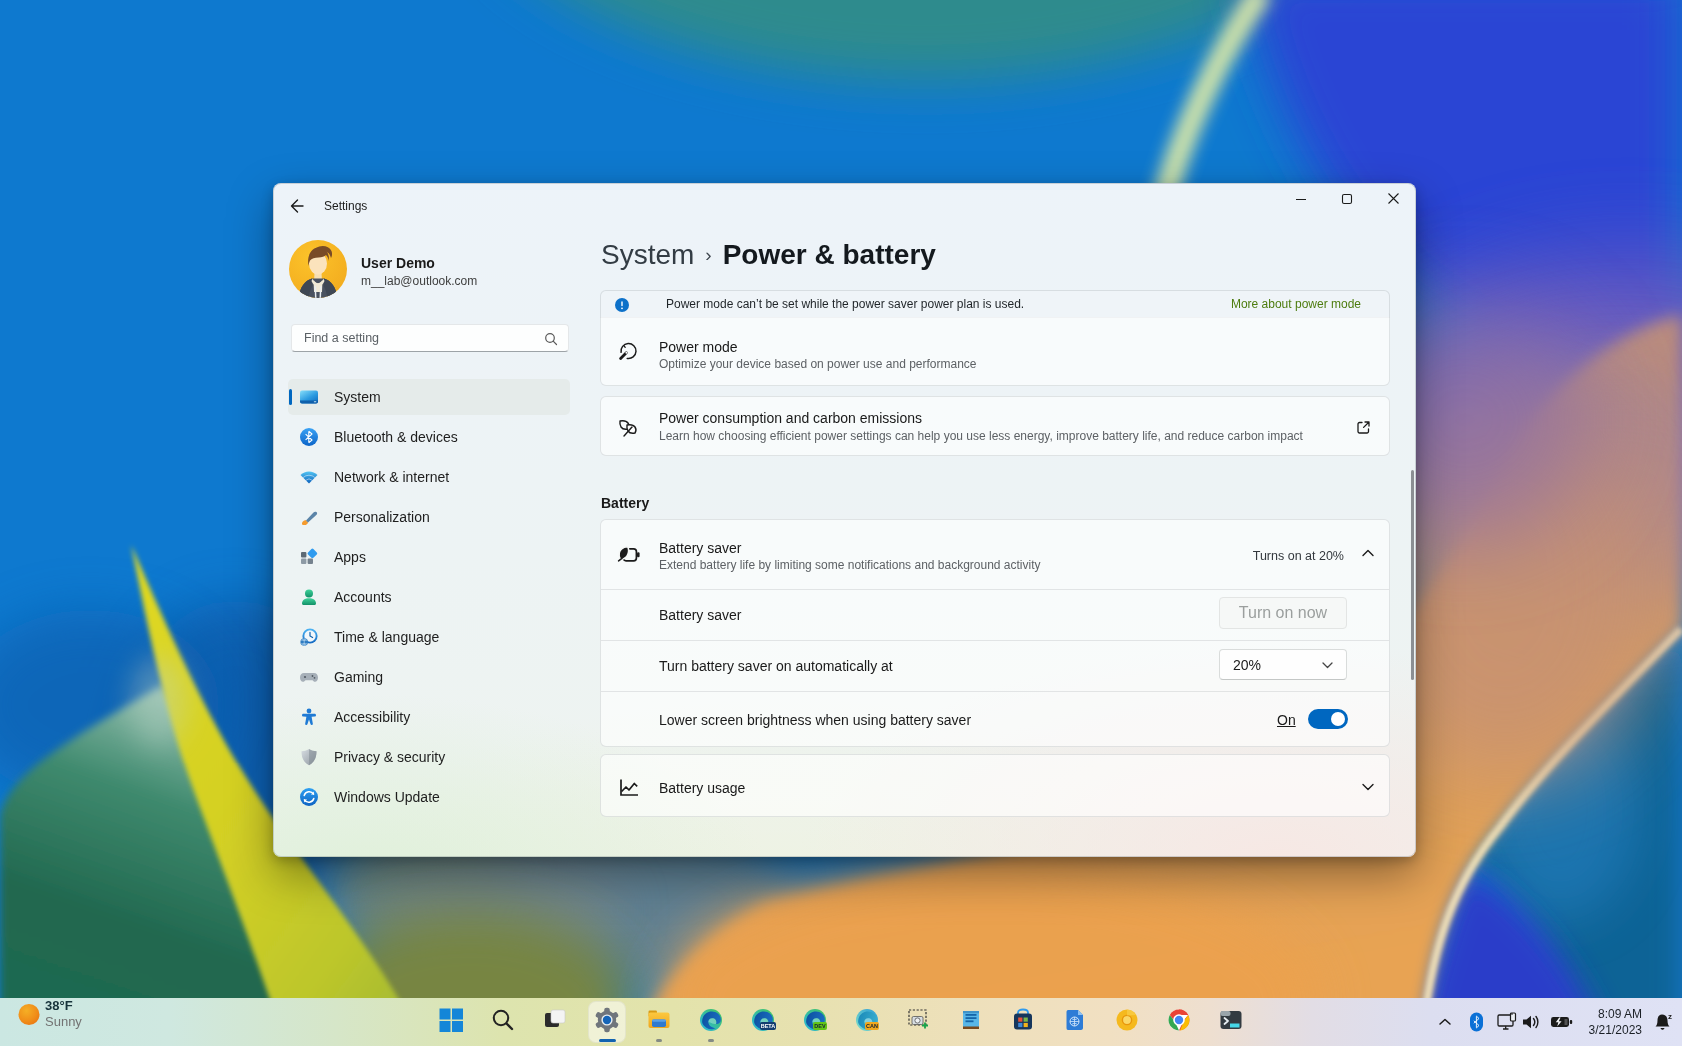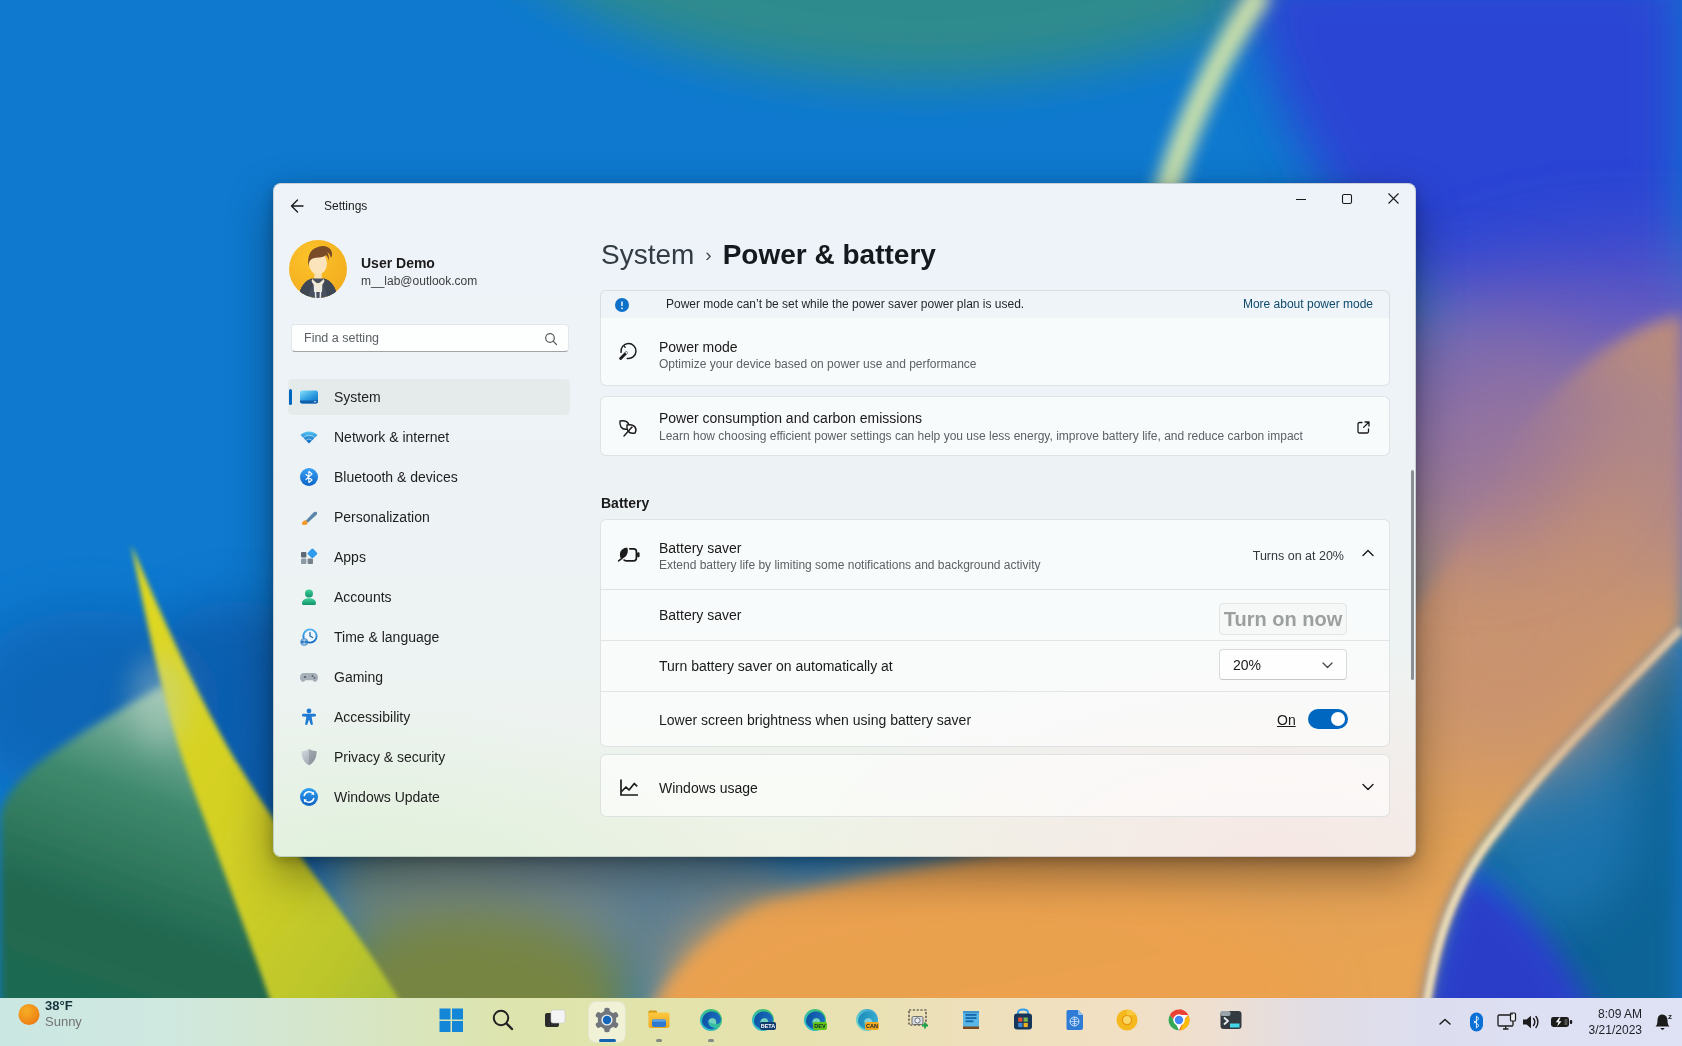--- a/index.html
+++ b/index.html
@@ -39,33 +39,33 @@
   #main { position:absolute; left:327px; top:0; width:790px; height:800px; }
   #crumb { position:absolute; left:1px; top:56px; font-size:28px; color:#333c44; white-space:nowrap; }
   #crumb b { color:#14191e; font-weight:bold; }
   #crumb .sep { font-size:19px; color:#404850; padding:0 11px; position:relative; top:-3px; }
 
   .card { position:absolute; left:0; width:790px; background:rgba(255,255,255,0.62);
     border:1px solid rgba(130,140,145,0.22); border-radius:6px; }
   #banner { top:107px; height:28px; background:#eff4f8; border-radius:6px 6px 0 0;
     display:flex; align-items:center; }
   #banner .txt { font-size:12px; color:#1f2428; margin-left:23px; }
-  #banner .link { position:absolute; right:16px; font-size:12px; color:#0c4a6e; }
+  #banner .link { position:absolute; right:28px; font-size:12px; color:#4d7c0f; }
   #card-pm { top:134px; height:69px; border-radius:0 0 6px 6px; border-top:none; }
   #card-pc { top:213px; height:60px; }
   .cicon { position:absolute; left:15px; width:24px; height:24px; }
   .ct { position:absolute; left:58px; font-size:14px; color:#191919; }
   .cs { position:absolute; left:58px; font-size:12px; color:#5d6165; }
   #sec-battery { position:absolute; left:1px; top:312px; font-size:14px; font-weight:bold; color:#191919; }
   #group { top:336px; height:228px; }
   .divider { position:absolute; left:0; width:100%; height:1px; background:rgba(120,130,135,0.18); }
   .rlabel { position:absolute; left:58px; font-size:14px; color:#1b1b1b; }
-  #btn-turn { position:absolute; left:618px; top:83px; width:128px; height:32px; border-radius:4px;
-    background:#f6f8f7; border:1px solid #e3e5e4; color:#9b9f9e; font-size:20px;
-    display:flex; align-items:center; justify-content:center;font-weight:bold; }
+  #btn-turn { position:absolute; left:618px; top:77px; width:128px; height:32px; border-radius:4px;
+    background:#f6f8f7; border:1px solid #e3e5e4; color:#9b9f9e; font-size:16px;
+    display:flex; align-items:center; justify-content:center; }
   #dd { position:absolute; left:618px; top:129px; width:128px; height:31px; border-radius:4px;
     background:#fefefe; border:1px solid #d9dcdb; border-bottom-color:#c4c7c6; font-size:14px; color:#1b1b1b;
     display:flex; align-items:center; padding-left:13px; }
   #toggle { position:absolute; left:707px; top:189px; width:40px; height:20px; border-radius:10px; background:#0067c0; }
   #toggle::after { content:""; position:absolute; right:3px; top:3px; width:14px; height:14px; border-radius:50%; background:#fff; }
   #on-lbl { position:absolute; left:676px; top:192px; font-size:14px; color:#1b1b1b;text-decoration:underline; }
   #turns { position:absolute; right:45px; top:29px; font-size:12.5px; color:#33383d; }
   #card-bu { top:571px; height:63px; }
 
   #scrollbar { position:absolute; left:1138px; top:287px; width:3px; height:210px; background:#8b8f93; border-radius:2px; }
@@ -229,38 +229,38 @@
                 <stop offset="0.55" stop-color="#2b9ae0"></stop>
                 <stop offset="1" stop-color="#0f6cc0"></stop>
               </linearGradient>
             </defs>
    <rect x="1" y="3.5" width="18" height="13" rx="2" fill="url(#gsys)"></rect>
    <path d="M1 13.5 H19 V14.5 C19 15.6 18.1 16.5 17 16.5 H3 C1.9 16.5 1 15.6 1 14.5 Z" fill="#0d5ba6" opacity="0.9"></path>
    <rect x="14.8" y="14.2" width="2.6" height="1.1" rx="0.5" fill="#bfe4f7"></rect>
           </svg>System</div>
         <div class="nav-item"><svg class="nicon" viewBox="0 0 20 20">
             <defs>
+              <linearGradient id="gblu" x1="0" y1="0" x2="0" y2="1">
+                <stop offset="0" stop-color="#3aa2f5"></stop>
+                <stop offset="1" stop-color="#0c64c8"></stop>
+              </linearGradient>
+            </defs>
+   <circle cx="10" cy="10" r="9" fill="url(#gblu)"></circle>
+   <path d="M9.7 4.2 L13 7 L6.6 12.8 M9.7 15.8 L13 13 L6.6 7.2 M9.8 4.5 V15.5" stroke="#fff" stroke-width="1.1" fill="none" stroke-linejoin="round"></path>
+          </svg>Bluetooth &amp; devices</div>
+        <div class="nav-item"><svg class="nicon" viewBox="0 0 20 20">
+            <defs>
               <linearGradient id="gnet" x1="0" y1="0" x2="0" y2="1">
                 <stop offset="0" stop-color="#53c4f2"></stop>
                 <stop offset="1" stop-color="#0b61bd"></stop>
               </linearGradient>
             </defs>
    <path d="M10 16.5 L1.5 8 A12 12 0 0 1 18.5 8 Z" fill="url(#gnet)"></path>
    <path d="M4.1 10.6 A8.5 8.5 0 0 1 15.9 10.6 M6.8 13.3 A4.8 4.8 0 0 1 13.2 13.3" stroke="rgba(255,255,255,0.55)" stroke-width="0.9" fill="none"></path>
           </svg>Network &amp; internet</div>
-        <div class="nav-item"><svg class="nicon" viewBox="0 0 20 20">
-            <defs>
-              <linearGradient id="gblu" x1="0" y1="0" x2="0" y2="1">
-                <stop offset="0" stop-color="#3aa2f5"></stop>
-                <stop offset="1" stop-color="#0c64c8"></stop>
-              </linearGradient>
-            </defs>
-   <circle cx="10" cy="10" r="9" fill="url(#gblu)"></circle>
-   <path d="M9.7 4.2 L13 7 L6.6 12.8 M9.7 15.8 L13 13 L6.6 7.2 M9.8 4.5 V15.5" stroke="#fff" stroke-width="1.1" fill="none" stroke-linejoin="round"></path>
-          </svg>Bluetooth &amp; devices</div>
         <div class="nav-item"><svg class="nicon" viewBox="0 0 20 20">
             <path d="M3 17.5 C2.5 15.5 4 13.5 6.5 13 L9 15.5 C8.8 17.5 6 19 3 17.5 Z" fill="#f59b2d"></path>
    <path d="M7 13.5 L14.5 5.5 C15.5 4.5 17.5 4.5 18 5.8 C18.5 7 17.5 8 16.5 8.8 L9 15.5 Z" fill="#5b84a8"></path>
    <path d="M7 13.5 L9.2 15.6 L9 15.5 Z" fill="#4a6f92"></path>
           </svg>Personalization</div>
         <div class="nav-item"><svg class="nicon" viewBox="0 0 20 20">
             <rect x="2" y="5" width="5.4" height="5.4" rx="1" fill="#5d6a75"></rect>
    <rect x="2" y="11.6" width="5.4" height="5.4" rx="1" fill="#8d9aa5"></rect>
    <rect x="8.6" y="11.6" width="5.4" height="5.4" rx="1" fill="#75828e"></rect>
    <rect x="9.6" y="2.6" width="7.6" height="7.6" rx="1.4" fill="#2f9bef" transform="rotate(45 13.4 6.4)"></rect>
@@ -390,21 +390,21 @@
       <div class="rlabel" style="top:192px">Lower screen brightness when using battery saver</div>
       <div id="on-lbl">On</div>
       <div id="toggle"></div>
     </div>
 
     <div class="card" id="card-bu">
       <svg class="cicon" style="top:19px" width="24" height="24" viewBox="0 0 24 24">
         <path d="M5 5.5 V21 H22" stroke="#1b1b1b" stroke-width="1.7" fill="none"></path>
         <path d="M5.6 17.5 L10 13 L13 16 L18.3 9.5 L21.2 12.3" stroke="#1b1b1b" stroke-width="1.7" fill="none" stroke-linejoin="round"></path>
       </svg>
-      <div class="ct" style="top:25px">Windows usage</div>
+      <div class="ct" style="top:25px">Battery usage</div>
       <svg class="abs" style="right:15px;top:28px" width="12" height="8" viewBox="0 0 12 8">
         <path d="M1 1.5 L6 6.5 L11 1.5" stroke="#1b1b1b" stroke-width="1.4" fill="none" stroke-linecap="round" stroke-linejoin="round"></path>
       </svg>
     </div>
   </div>
 
   <div id="scrollbar"></div>
 </div>
 
 <div id="taskbar"></div>

